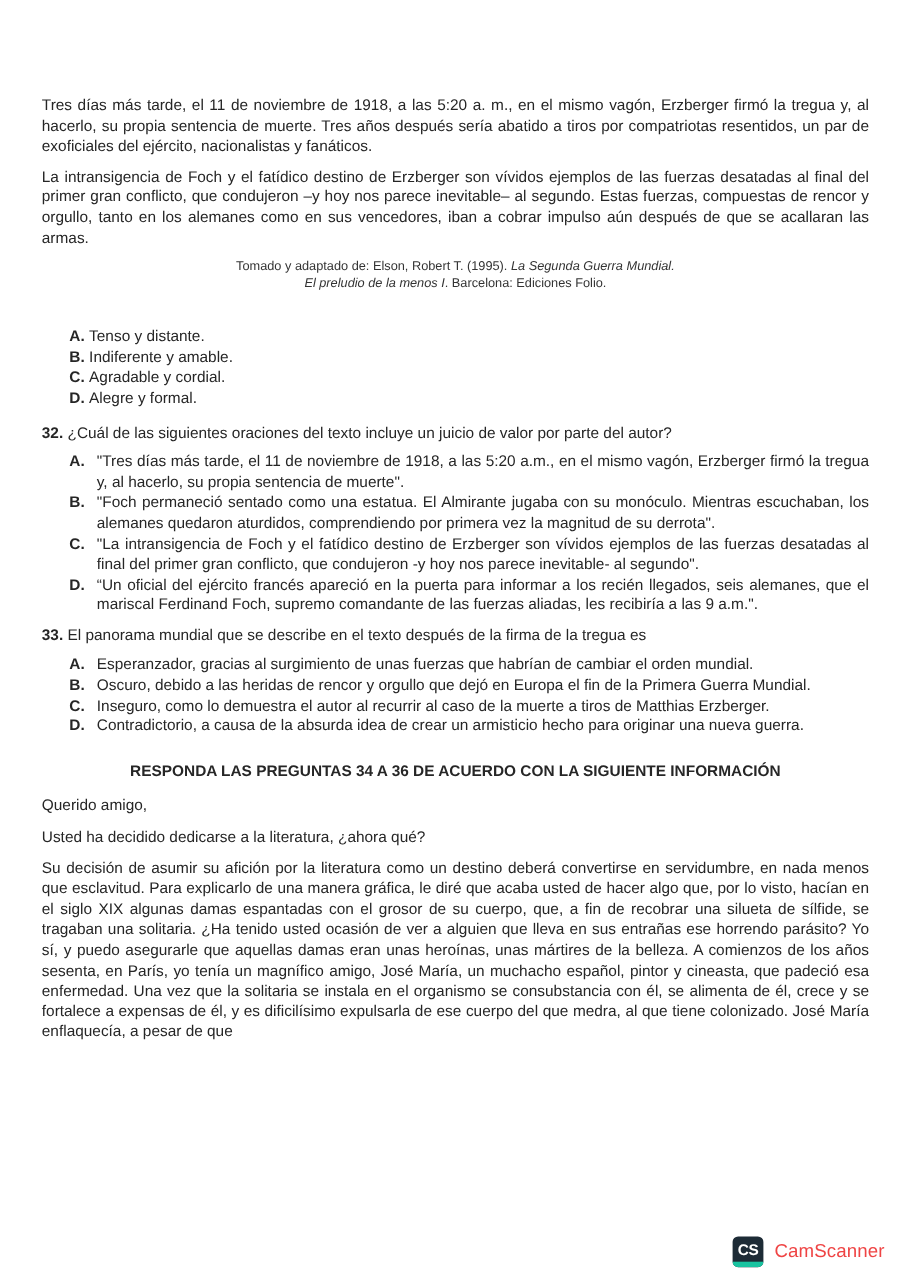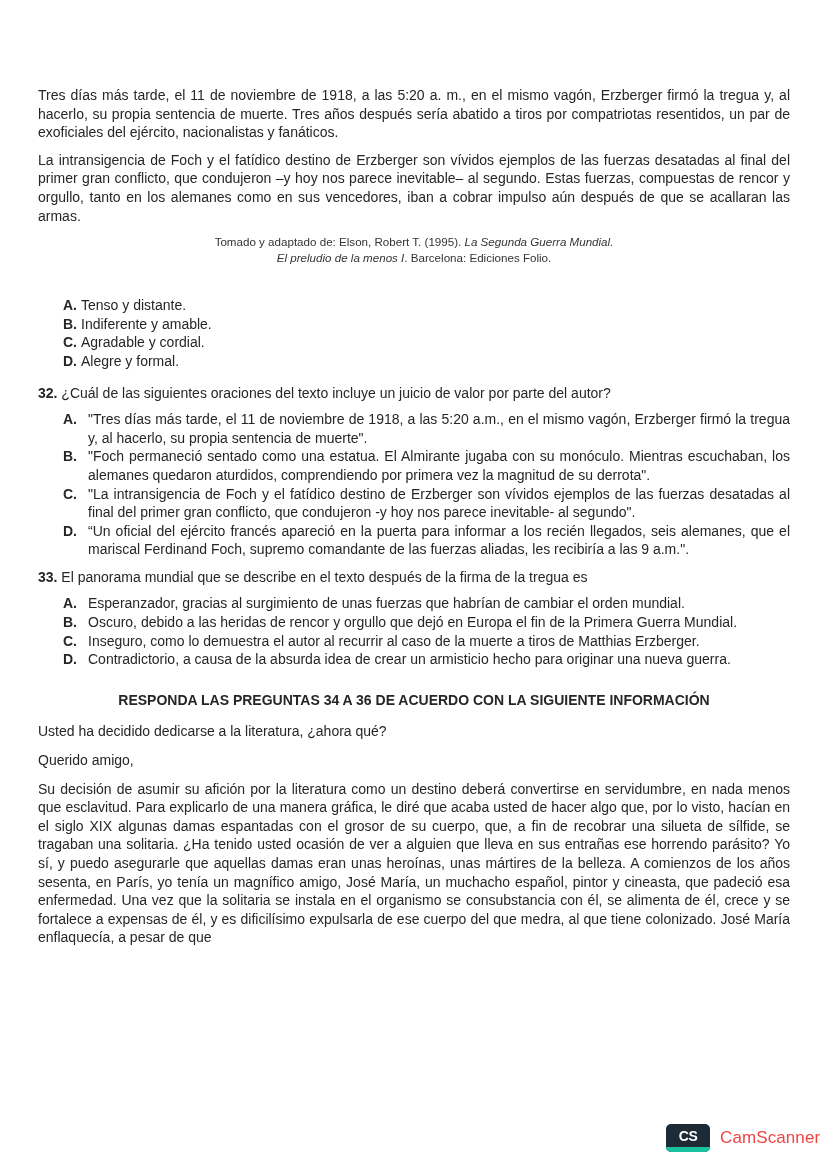--- a/index.html
+++ b/index.html
@@ -50,21 +50,21 @@
     }
     .letter-line { margin-bottom: 10px; }
     .logo {
       position: absolute;
       left: 666px;
       top: 1124px;
       display: flex;
       align-items: center;
     }
     .logo-badge {
-      width: 44px;
+      width: 28px;
       height: 28px;
       border-radius: 5px;
       background: #1d2b36;
       position: relative;
       overflow: hidden;
       display: flex;
       align-items: center;
       justify-content: center;
       color: #fff;
       font-weight: bold;
@@ -166,22 +166,22 @@
         </div>
       <div class="opt">
           <span class="opt-letter">D.</span>
           <span class="opt-text">Contradictorio, a causa de la absurda idea de crear un armisticio hecho para originar una nueva guerra.</span>
         </div>
     </div>
   </section>
 
   <section>
     <h2 class="section-header">RESPONDA LAS PREGUNTAS 34 A 36 DE ACUERDO CON LA SIGUIENTE INFORMACIÓN</h2>
+    <p class="letter-line">Querido amigo,</p>
     <p class="letter-line">Usted ha decidido dedicarse a la literatura, ¿ahora qué?</p>
-    <p class="letter-line">Querido amigo,</p>
     <p class="just">Su decisión de asumir su afición por la literatura como un destino deberá convertirse en servidumbre, en nada menos que esclavitud. Para explicarlo de una manera gráfica, le diré que acaba usted de hacer algo que, por lo visto, hacían en el siglo XIX algunas damas espantadas con el grosor de su cuerpo, que, a fin de recobrar una silueta de sílfide, se tragaban una solitaria. ¿Ha tenido usted ocasión de ver a alguien que lleva en sus entrañas ese horrendo parásito? Yo sí, y puedo asegurarle que aquellas damas eran unas heroínas, unas mártires de la belleza. A comienzos de los años sesenta, en París, yo tenía un magnífico amigo, José María, un muchacho español, pintor y cineasta, que padeció esa enfermedad. Una vez que la solitaria se instala en el organismo se consubstancia con él, se alimenta de él, crece y se fortalece a expensas de él, y es dificilísimo expulsarla de ese cuerpo del que medra, al que tiene colonizado. José María enflaquecía, a pesar de que</p>
   </section>
 </div>
 
 <div class="logo">
   <div class="logo-badge">
       <span>CS</span>
     </div>
   <span class="logo-text">CamScanner</span>
 </div>

